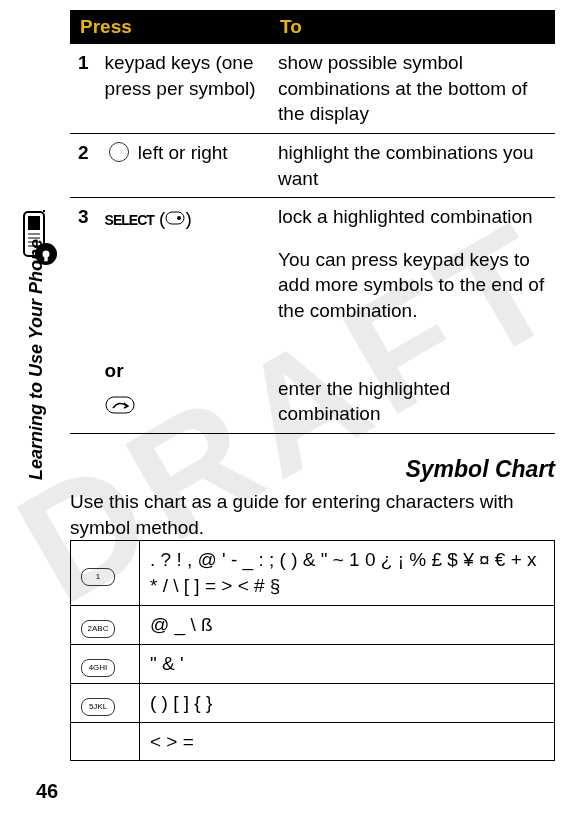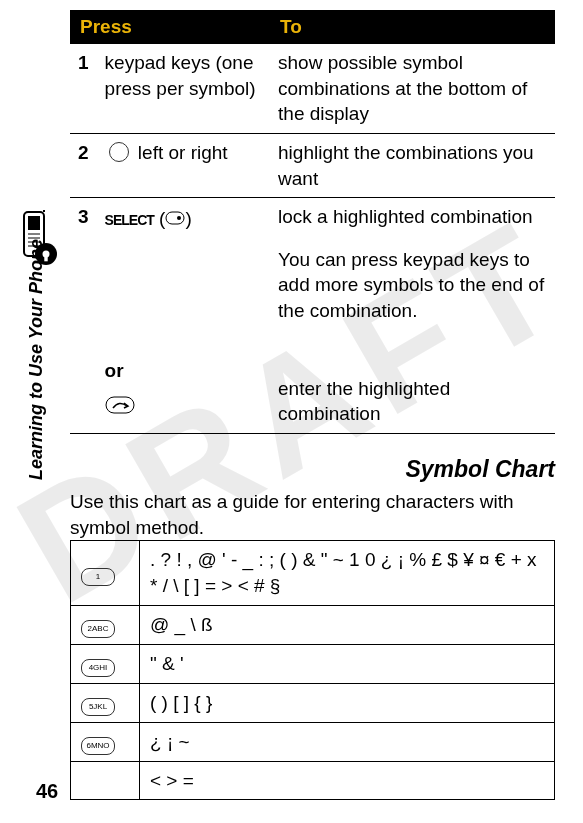--- a/index.html
+++ b/index.html
@@ -257,23 +257,19 @@
         </tr>
         <tr>
           <td class="key"><span class="keycap">4GHI</span></td>
           <td>" &amp; '</td>
         </tr>
         <tr>
           <td class="key"><span class="keycap">5JKL</span></td>
           <td>( ) [ ] { }</td>
         </tr>
         <tr>
-          <td class="key"><span class="keycap">6MNO</span></td>
-          <td>¿ ¡ ~</td>
-        </tr>
-        <tr>
           <td class="key"></td>
           <td>&lt; &gt; =</td>
         </tr>
       </tbody>
   </table>
 
 </div>
 
 </body></html>

